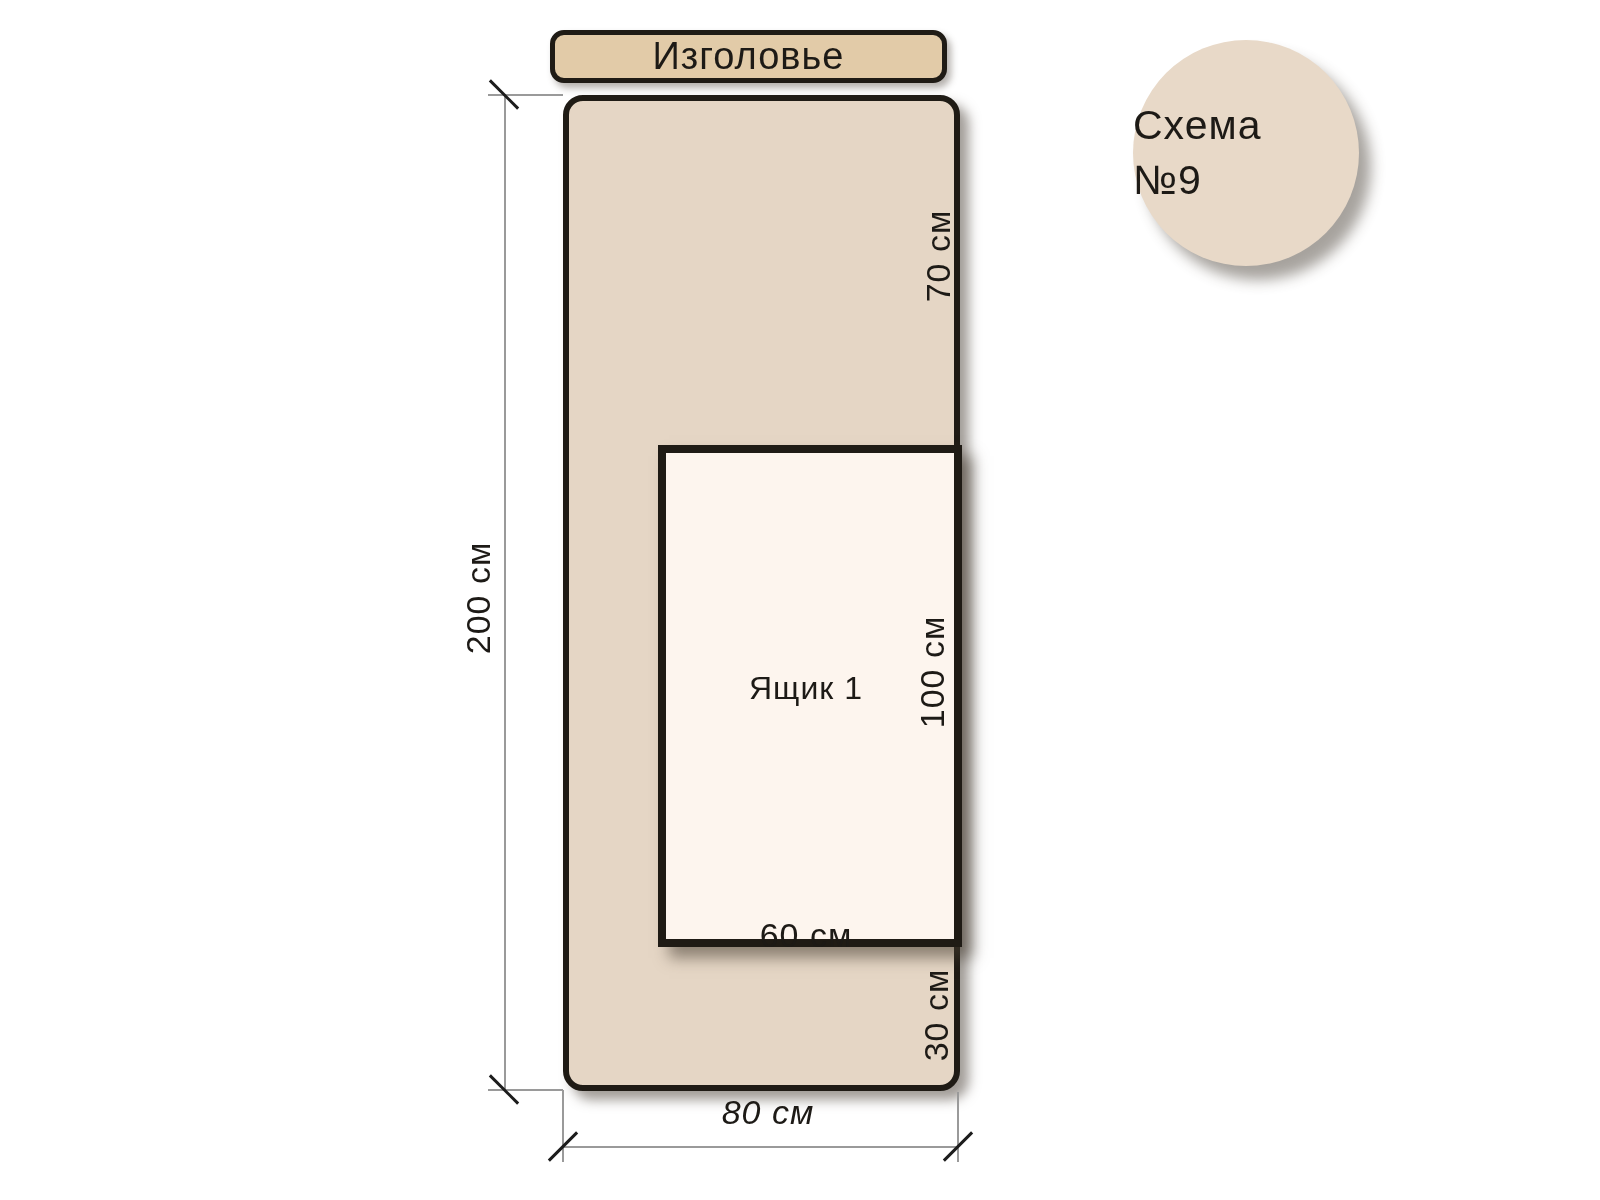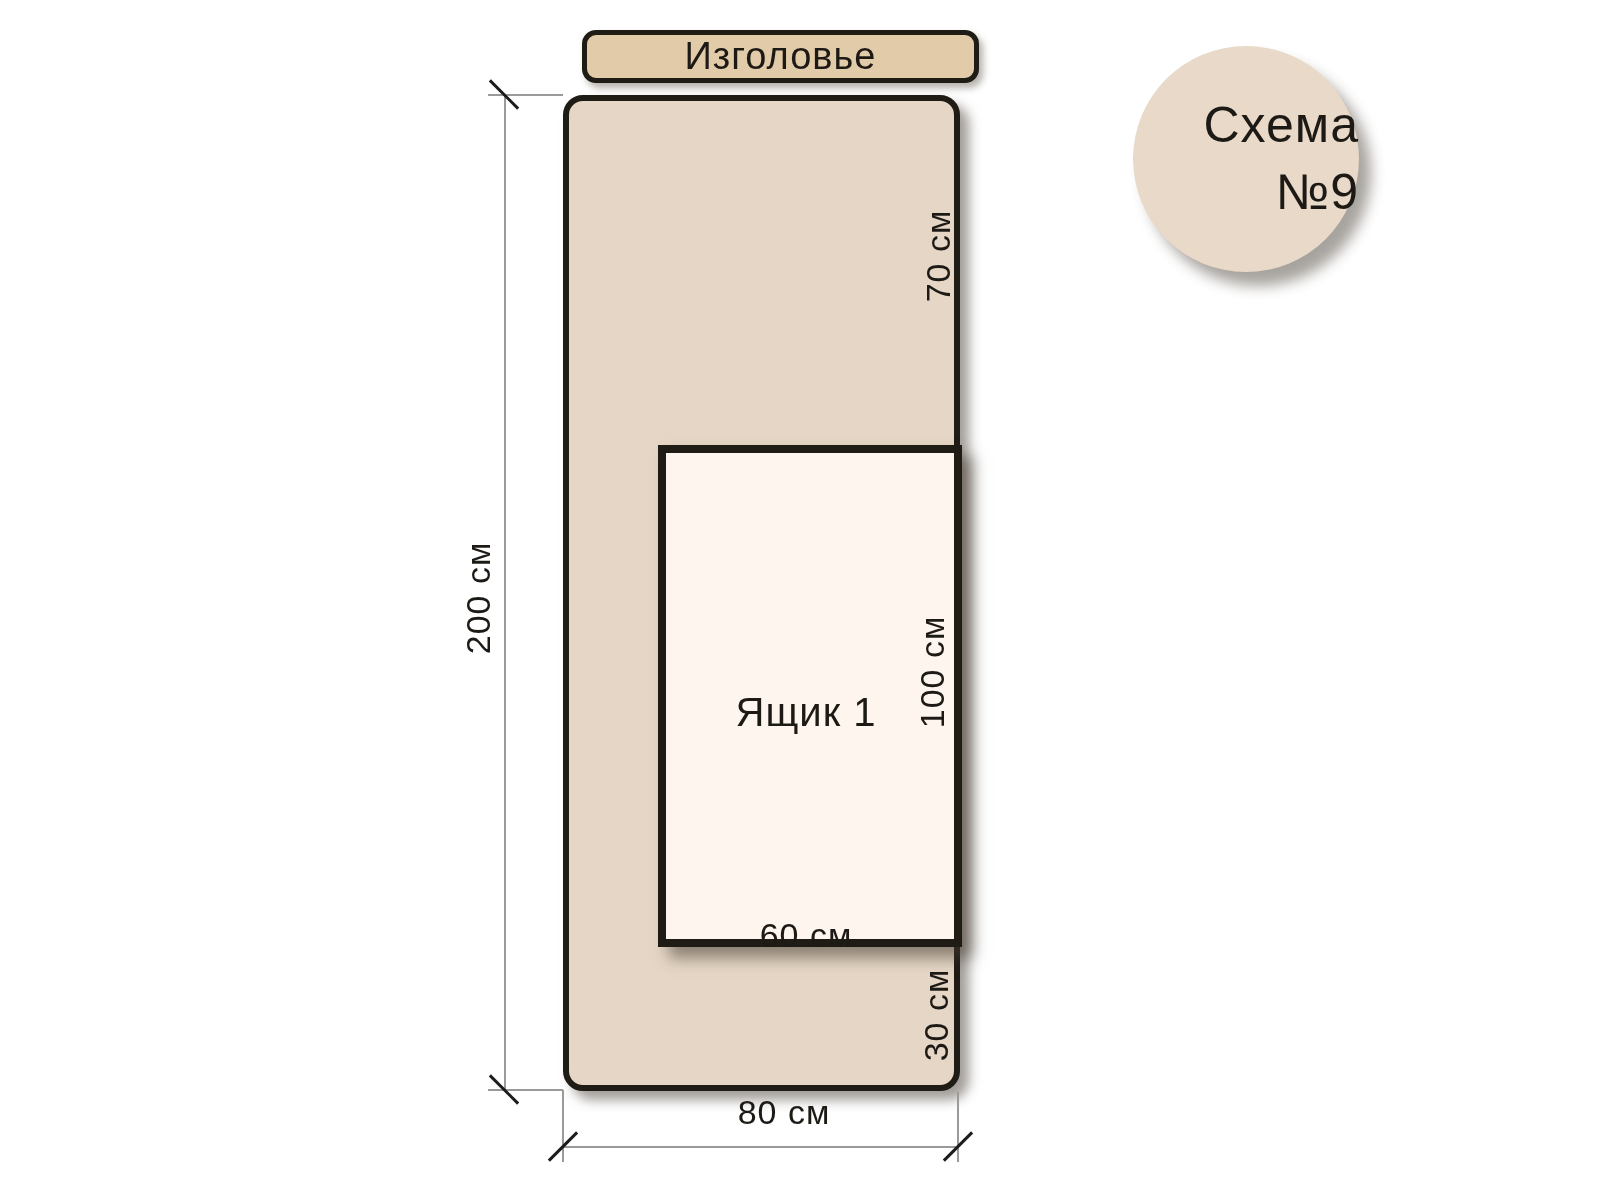--- a/index.html
+++ b/index.html
@@ -8,21 +8,21 @@
     width:1600px;height:1200px;
     background:#ffffff;
     overflow:hidden;
     font-family:"Liberation Sans","DejaVu Sans",sans-serif;
     color:var(--text,#1d1a16);
   }
   .abs{position:absolute;}
 
   
   .headboard{
-    left:582px;top:30px;width:397px;height:53px;
+    left:550px;top:30px;width:397px;height:53px;
     box-sizing:border-box;
     background:var(--headboard-fill,#e2cba8);
     border:5px solid var(--outline,#1f1b15);
     border-radius:14px;
     box-shadow:4px 5px 7px rgba(70,60,50,0.40);
     display:flex;align-items:center;justify-content:center;
     font-size:38px;letter-spacing:1px;
   }
   .bed{
     left:563px;top:95px;width:397px;height:996px;
@@ -33,46 +33,46 @@
     box-shadow:9px 9px 12px rgba(70,60,50,0.50);
   }
   .drawer{
     left:658px;top:445px;width:304px;height:502px;
     box-sizing:border-box;
     background:var(--drawer-fill,#fdf5ee);
     border:8px solid var(--outline,#16130f);
     box-shadow:11px 11px 14px rgba(70,60,50,0.55);
   }
   .drawer-label{
-    left:806px;top:712px;
+    left:806px;top:688px;
     transform:translate(-50%,-50%);
-    font-size:40px;letter-spacing:1px;white-space:nowrap;
+    font-size:32px;letter-spacing:1px;white-space:nowrap;
   }
 
   
   .dim-text{
     font-size:34px;letter-spacing:1px;white-space:nowrap;
     transform:translate(-50%,-50%);
   }
   .dim-text.vert{transform:translate(-50%,-50%) rotate(-90deg);}
   .dim-line{background:var(--dim-line,#9a9a9a);}
   .tick{
     width:40px;height:3px;background:#1c1c1c;
   }
   .tick.back{transform:rotate(45deg);}   
   .tick.fwd{transform:rotate(-45deg);}   
 
   
   .badge{
-    left:1133px;top:46px;width:226px;height:226px;
+    left:1133px;top:40px;width:226px;height:226px;
     border-radius:50%;
     background:var(--badge-fill,#e8d9c8);
     box-shadow:12px 14px 14px rgba(60,50,40,0.45);
-    display:flex;flex-direction:column;align-items:flex-end;justify-content:center;
-    font-size:50px;line-height:1.35;letter-spacing:1px;
+    display:flex;flex-direction:column;align-items:flex-start;justify-content:center;
+    font-size:41px;line-height:1.35;letter-spacing:1px;
     text-align:center;
   }
 </style>
 </head>
 <body>
 
 <div class="stage">
 
   <div class="abs headboard">
     <span>Изголовье</span>
@@ -94,20 +94,20 @@
   <div class="abs dim-line" style="left:488px;top:1089px;width:75px;height:1.5px;"></div>
   <div class="abs tick back" style="left:484px;top:93px;"></div>
   <div class="abs tick back" style="left:484px;top:1088px;"></div>
   <div class="abs dim-text vert" style="left:478px;top:598px;">200 см</div>
 
   <div class="abs dim-line" style="left:563px;top:1146px;width:395px;height:1.5px;"></div>
   <div class="abs dim-line" style="left:562px;top:1090px;width:1.5px;height:72px;"></div>
   <div class="abs dim-line" style="left:957px;top:1092px;width:1.5px;height:70px;"></div>
   <div class="abs tick fwd" style="left:543px;top:1145px;"></div>
   <div class="abs tick fwd" style="left:938px;top:1145px;"></div>
-  <div class="abs dim-text" style="left:784px;top:1112px;">80 см</div>
+  <div class="abs dim-text" style="left:768px;top:1112px;font-style:italic;">80 см</div>
 
   <div class="abs badge">
     <span>Схема</span>
     <span>№9</span>
   </div>
 
 </div>
 
 </body></html>

